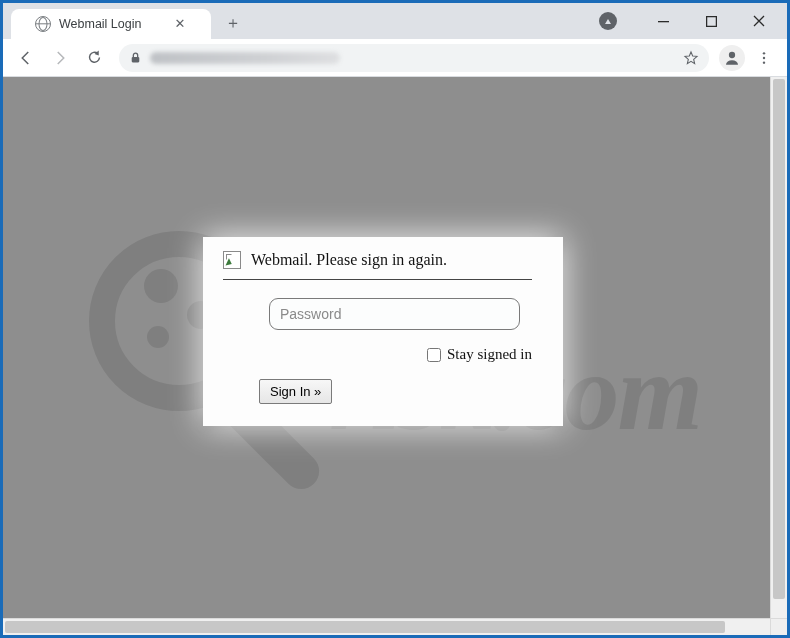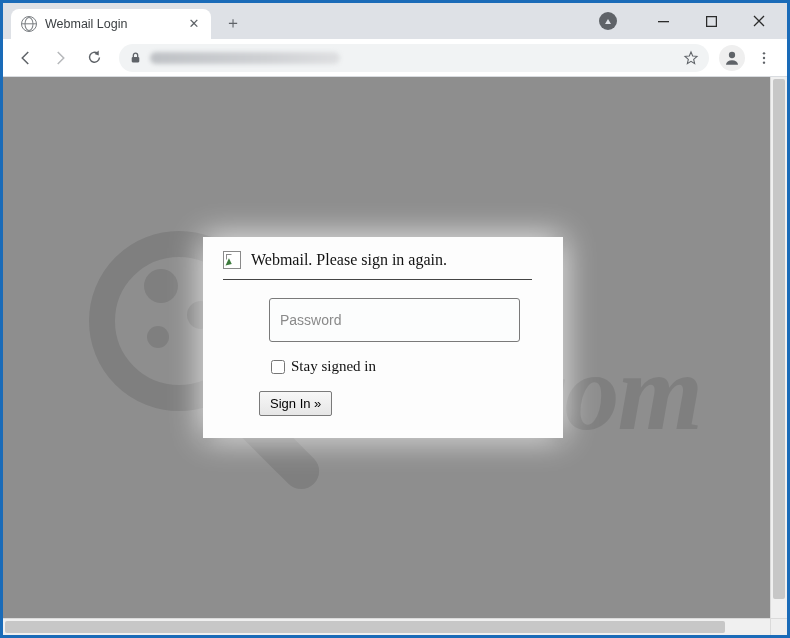--- a/index.html
+++ b/index.html
@@ -24,21 +24,21 @@
     padding-left: 8px;
     position: relative;
   }
   .tab {
     height: 30px;
     background: #ffffff;
     border-top-left-radius: 8px;
     border-top-right-radius: 8px;
     display: flex;
     align-items: center;
-    padding: 0 10px;
+    padding: 0 24px;
     gap: 8px;
     min-width: 200px;
     font-size: 12.5px;
     color: #3c4043;
   }
   .tab-favicon {
     width: 16px; height: 16px;
     border: 1.4px solid #7a7e82;
     border-radius: 50%;
     position: relative;
@@ -206,31 +206,31 @@
     content:""; position:absolute; left:2px; top:2px; width:5px; height:5px;
     background:#fff; border-top:1px solid #8a8a8a; border-left:1px solid #8a8a8a;
     clip-path: polygon(0 0, 100% 0, 0 100%);
   }
   .panel-title {
     font-family: Georgia, "Times New Roman", serif;
     font-size: 16px; color:#111;
   }
   .field-wrap { padding: 0 12px 0 46px; }
   .pw-input {
-    width: 100%; height: 44px;
-    border: 1px solid #7a7a7a; border-radius: 3px;
+    width: 100%; height: 32px;
+    border: 1px solid #7a7a7a; border-radius: 9px;
     background:#fcfdfd;
     padding: 0 10px; font-size: 14px; color:#333;
   }
   .pw-input::placeholder { color:#8a8a8a; }
   .stay-row {
     margin: 16px 0 16px 48px;
     display:flex; align-items:center; gap:6px;
     font-family: Georgia, "Times New Roman", serif;
-    font-size:15px; color:#111;
+    font-size:15px; color:#111;justify-content:flex-end;
   }
   .stay-row input { width:14px; height:14px; }
   .signin-btn {
     margin-left: 36px;
     font-size: 13px; font-family: Arial, sans-serif;
     padding: 4px 10px;
     background: linear-gradient(#f7f7f7,#e6e6e6);
     border: 1px solid #7a7a7a; border-radius: 2px;
     cursor:pointer;
   }

